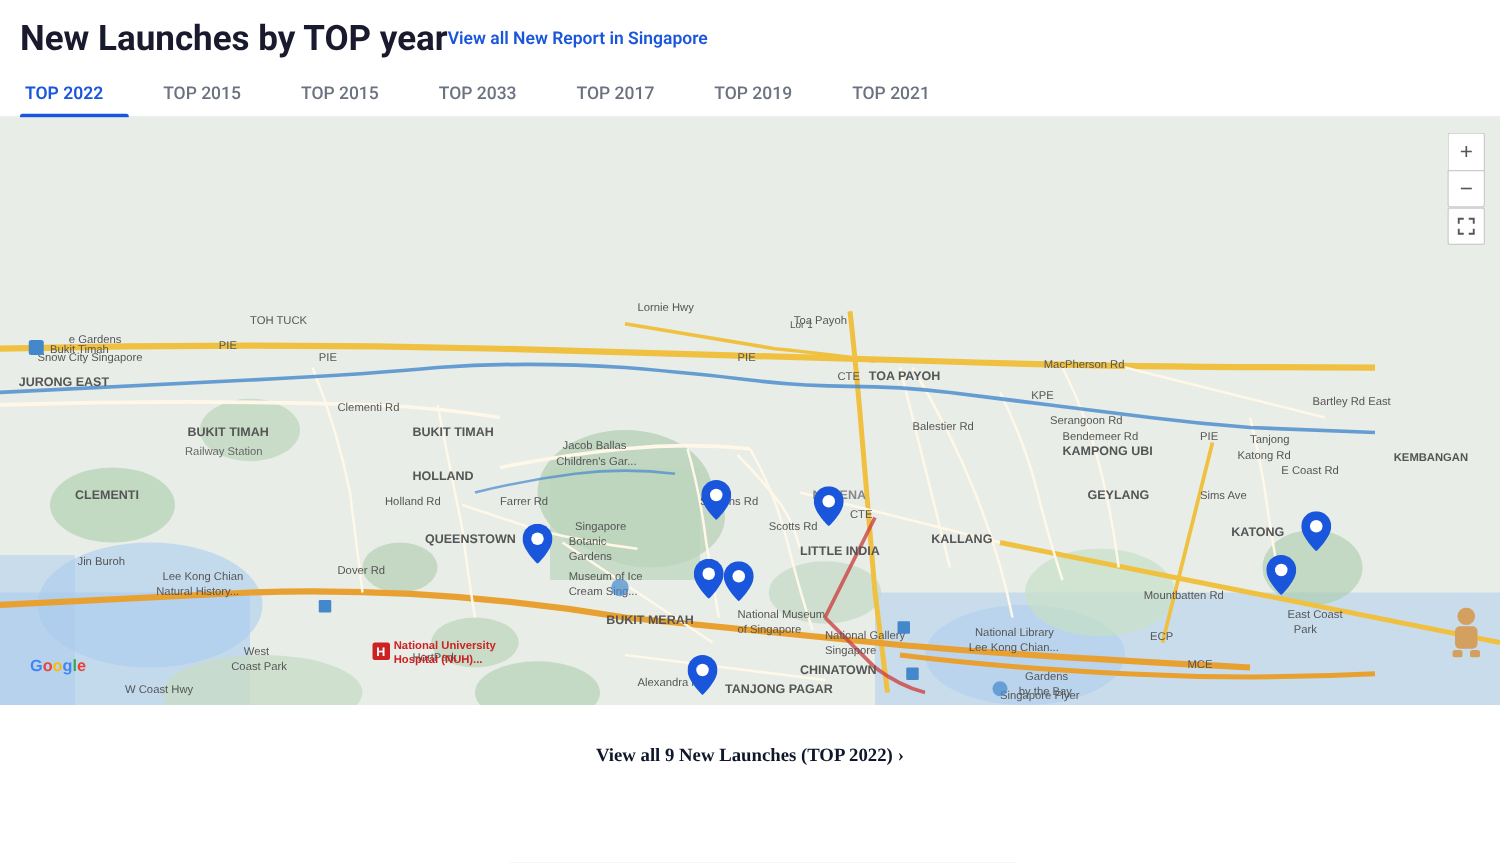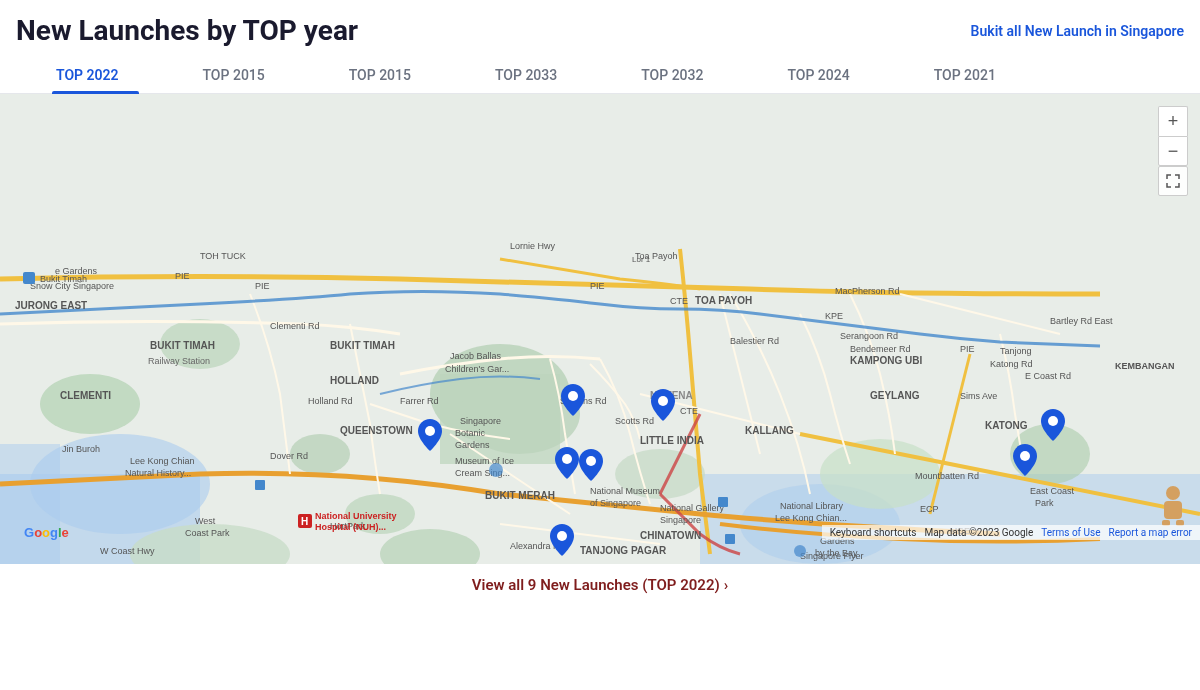--- a/index.html
+++ b/index.html
@@ -8,21 +8,21 @@
       background: #fff;
       width: 1200px;
       min-height: 690px;
       overflow: hidden;
     }
 
     
     .header {
       display: flex;
       align-items: center;
-      justify-content: space-between;
+      justify-content: flex-start;
       padding: 14px 16px 10px 16px;
     }
     .page-title {
       font-size: 28px;
       font-weight: 700;
       color: #1a1a2e;
     }
     .view-all-link {
       font-size: 14px;
       font-weight: 600;
@@ -40,21 +40,20 @@
     }
     .tab {
       padding: 10px 20px 10px 4px;
       font-size: 14px;
       font-weight: 500;
       color: #6b7280;
       cursor: pointer;
       position: relative;
       white-space: nowrap;
       margin-right: 24px;
-      margin-left: 36px;
     }
     .tab.active {
       color: #1a56db;
       font-weight: 600;
     }
     .tab.active::after {
       content: '';
       position: absolute;
       bottom: -1px;
       left: 0;
@@ -162,50 +161,51 @@
       font-size: 10px;
       color: #333;
       background: rgba(255,255,255,0.7);
       padding: 2px 4px;
     }
     .map-attribution span { margin: 0 4px; }
 
     
     .footer-link {
       text-align: center;
-      padding: 12px;
+      padding: 33px;
       font-size: 15px;
       font-weight: 600;
-      color: #7f1d1d;
-      cursor: pointer;
+      color: #0f172a;
+      cursor: pointer;
+      font-family: Liberation Serif, serif;
     }
     .footer-link span.arrow { margin-left: 4px; }
 
     
     .map-bg {
       position: absolute;
       top: 0; left: 0;
       width: 100%; height: 100%;
     }
   </style>
 </head>
 <body>
 
 <div class="header">
   <h1 class="page-title">New Launches by TOP year</h1>
-  <a class="view-all-link">Bukit all New Launch in Singapore</a>
+  <a class="view-all-link">View all New Report in Singapore</a>
 </div>
 
 <div class="tabs-container" id="tabs-row">
 <div class="tab active">TOP 2022</div>
     <div class="tab">TOP 2015</div>
     <div class="tab">TOP 2015</div>
     <div class="tab">TOP 2033</div>
-    <div class="tab">TOP 2032</div>
-    <div class="tab">TOP 2024</div>
+    <div class="tab">TOP 2017</div>
+    <div class="tab">TOP 2019</div>
     <div class="tab">TOP 2021</div>
   </div>
 
 <div class="map-container">
 
   <svg class="map-bg" viewBox="0 0 1200 470" xmlns="http://www.w3.org/2000/svg">
 
     <rect width="1200" height="470" fill="#e8ede8"></rect>
 
     <rect x="0" y="380" width="200" height="90" fill="#aaccee" opacity="0.6"></rect>
@@ -434,23 +434,17 @@
       <rect x="6" y="15" width="18" height="18" rx="4" fill="#d4a060"></rect>
       <rect x="4" y="34" width="8" height="6" rx="2" fill="#d4a060"></rect>
       <rect x="18" y="34" width="8" height="6" rx="2" fill="#d4a060"></rect>
     </svg>
   </div>
 
   <div class="google-logo">
     <span style="color:#4285F4;font-weight:700;font-size:13px;font-family:Arial">G</span><span style="color:#EA4335;font-weight:700;font-size:13px;font-family:Arial">o</span><span style="color:#FBBC05;font-weight:700;font-size:13px;font-family:Arial">o</span><span style="color:#4285F4;font-weight:700;font-size:13px;font-family:Arial">g</span><span style="color:#34A853;font-weight:700;font-size:13px;font-family:Arial">l</span><span style="color:#EA4335;font-weight:700;font-size:13px;font-family:Arial">e</span>
   </div>
 
-  <div class="map-attribution">
-    <span>Keyboard shortcuts</span>
-    <span>Map data ©2023 Google</span>
-    <span style="color:#1a56db;cursor:pointer">Terms of Use</span>
-    <span style="color:#1a56db;cursor:pointer">Report a map error</span>
-  </div>
 </div>
 
 <div class="footer-link">
   <span>View all 9 New Launches (TOP 2022)</span><span class="arrow">›</span>
 </div>
 
 </body></html>

